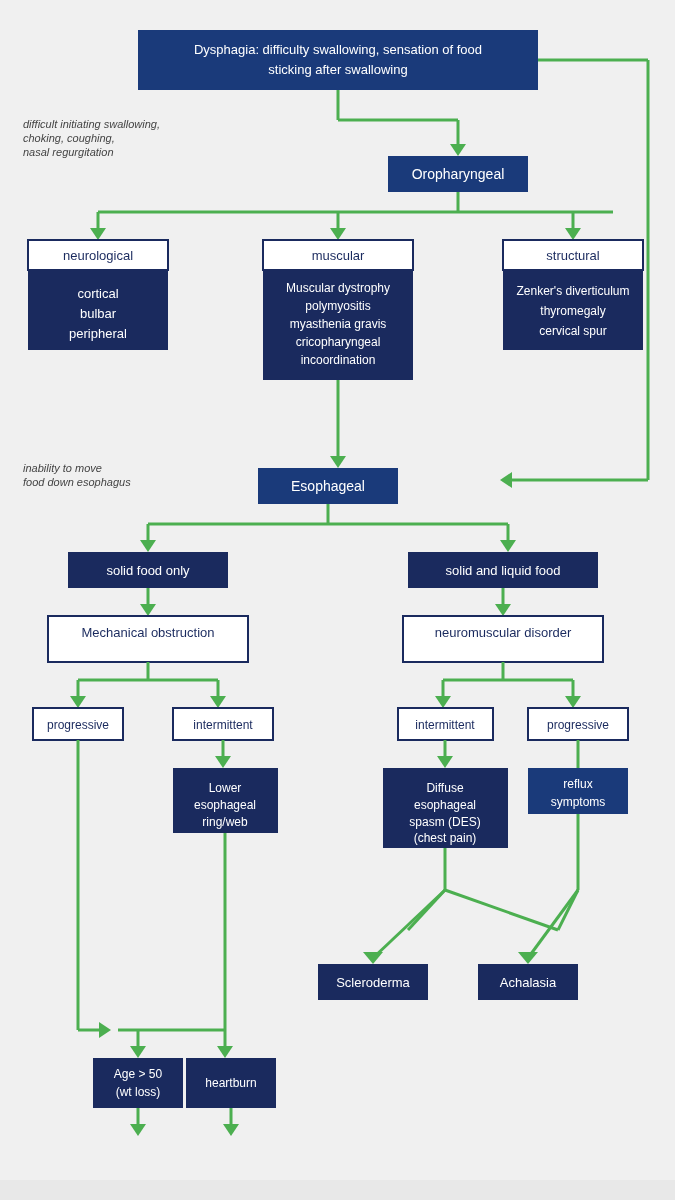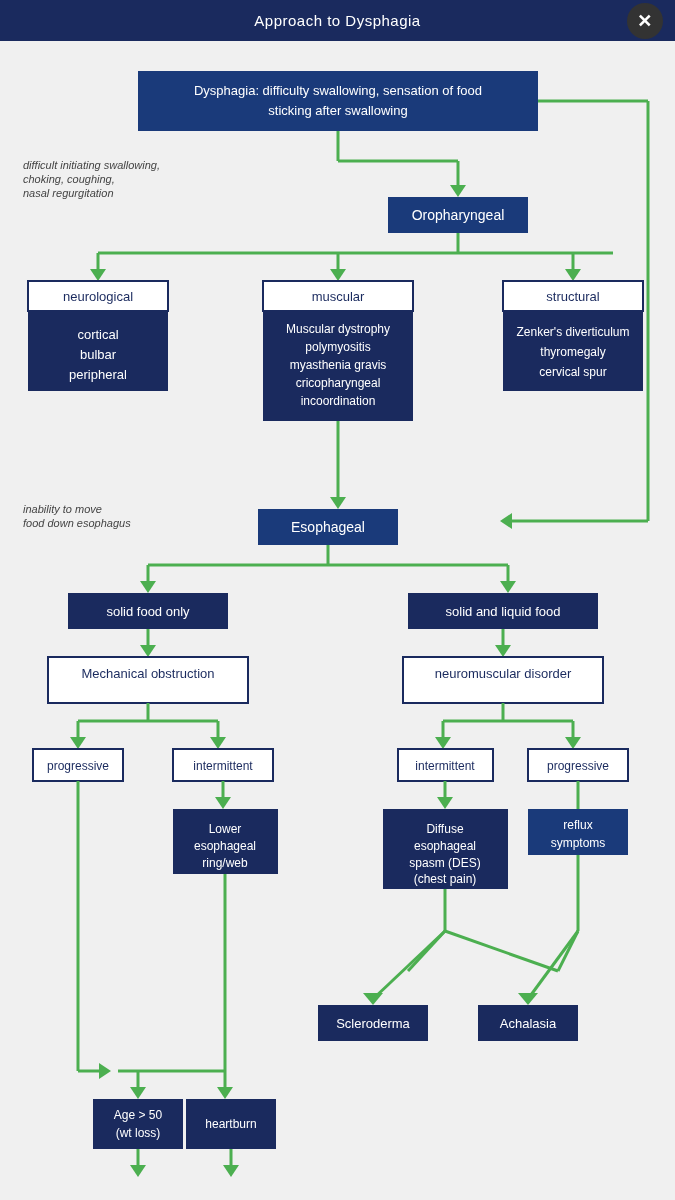--- a/index.html
+++ b/index.html
@@ -61,26 +61,20 @@
 
     .main-svg {
       width: 640px;
     }
   </style>
 </head>
 <body>
 
 <div class="page-wrapper">
 
-  <div class="header">
-    <span>Approach to Dysphagia</span>
-    <div class="close-btn">
-      <span>✕</span>
-    </div>
-  </div>
 
   <div class="content">
     <svg class="main-svg" height="1120" viewBox="0 0 640 1120">
 
       <rect x="120" y="10" width="400" height="60" fill="#1a3a7a"></rect>
       <text x="320" y="34" text-anchor="middle" fill="white" font-size="13">Dysphagia: difficulty swallowing, sensation of food</text>
       <text x="320" y="54" text-anchor="middle" fill="white" font-size="13">sticking after swallowing</text>
 
       <line x1="320" y1="70" x2="320" y2="100" stroke="#4caf50" stroke-width="3"></line>
 

